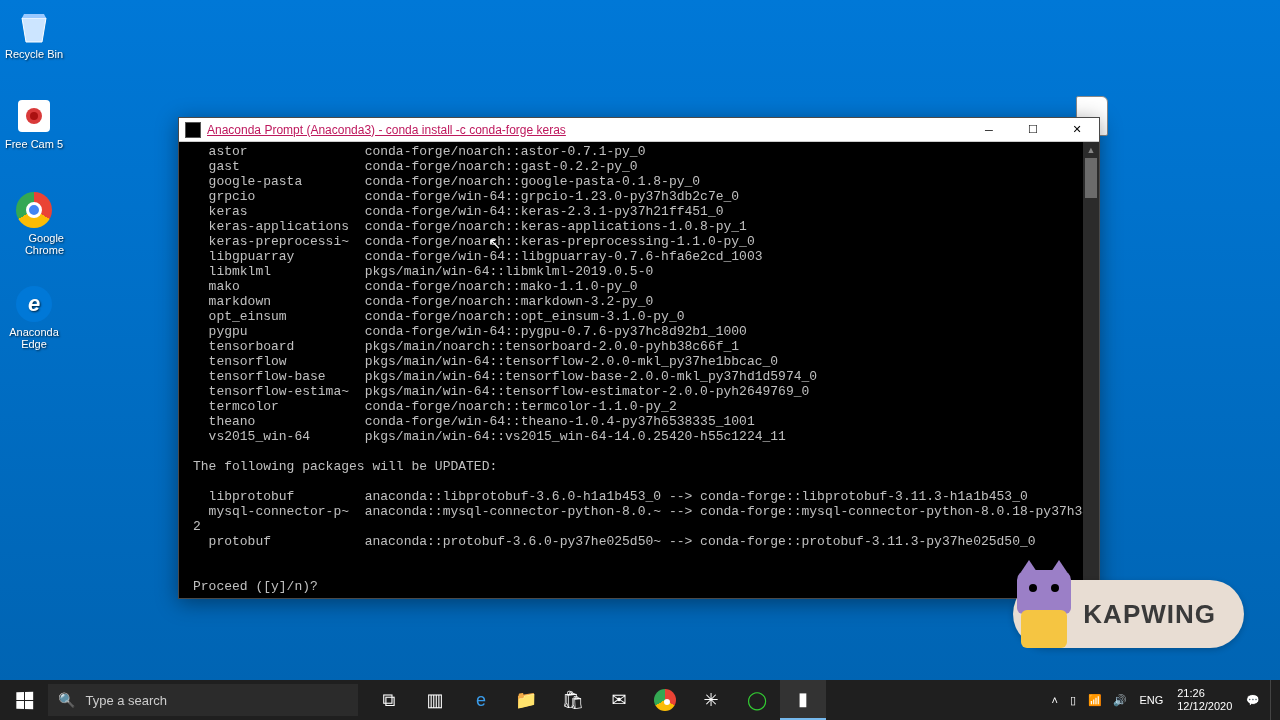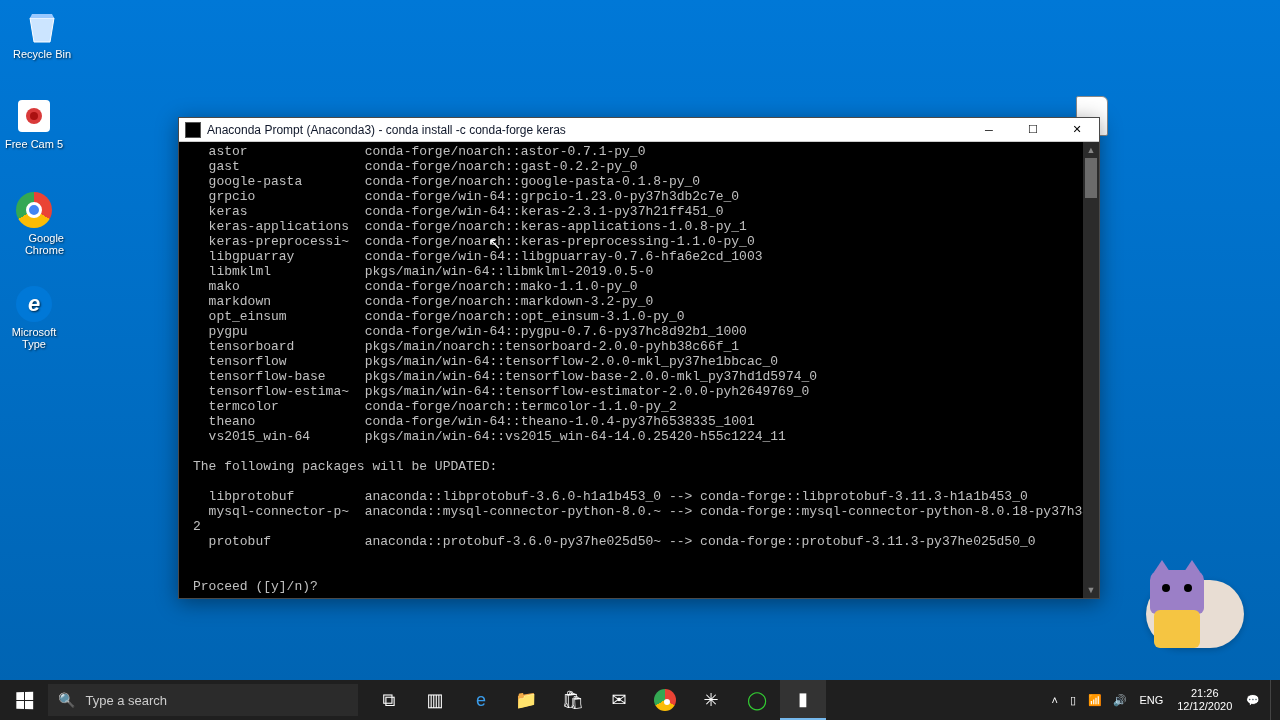--- a/index.html
+++ b/index.html
@@ -10,42 +10,42 @@
   overflow: hidden; position: relative;
 }
 
 
 .desktop-icon {
   position: absolute; width: 60px; text-align: center;
   color: #fff; font-size: 11px; text-shadow: 1px 1px 2px rgba(0,0,0,.7);
   cursor: pointer;
 }
 .desktop-icon .ico { width: 40px; height: 40px; margin: 0 auto 2px; display:flex;align-items:center;justify-content:center;font-size:28px;}
-.di-recycle { left: 4px; top: 6px; margin-left: 8px; }
+.di-recycle { left: 4px; top: 6px; }
 .di-cam { left: 4px; top: 96px; }
 .di-chrome { left: 4px; top: 190px; text-align: right; }
 .di-edge { left: 4px; top: 284px; }
 .di-recycle .ico svg, .di-cam .ico svg { width:40px;height:40px; }
 .chrome-circ {width:36px;height:36px;border-radius:50%;background:conic-gradient(#ea4335 0 120deg,#fbbc05 120deg 240deg,#34a853 240deg 360deg);position:relative;}
 .chrome-circ::after{content:"";position:absolute;inset:10px;border-radius:50%;background:#4285f4;border:3px solid #fff;}
 .edge-ico{width:36px;height:36px;border-radius:50%;background:#0078d7;color:#fff;display:flex;align-items:center;justify-content:center;font-weight:bold;font-size:22px;font-style:italic;}
 
 
 .window {
   position: absolute; left: 178px; top: 117px; width: 922px; height: 482px;
   background: #000; border: 1px solid #4a4a4a;
   display: flex; flex-direction: column;
   box-shadow: 0 4px 20px rgba(0,0,0,.4);
 }
 .titlebar {
   height: 24px; background: #fff; display: flex; align-items: center;
   border-bottom: 1px solid #ccc;
 }
 .titlebar-icon { width: 16px; height: 16px; margin: 0 6px; background:#000;border:1px solid #555; }
-.titlebar-title { flex: 1; font-size: 12px; color: #0f172a; }
+.titlebar-title { flex: 1; font-size: 12px; color: #be185d; text-decoration: underline; }
 .titlebar-btns { display: flex; }
 .titlebar-btn { width: 44px; height: 23px; display:flex;align-items:center;justify-content:center;font-size:11px;color:#000;}
 
 .terminal-body {
   flex: 1; background: #000; color: #c0c0c0;
   font-family: Consolas, "Courier New", monospace;
   font-size: 13px; line-height: 15px;
   padding: 2px 14px; white-space: pre; overflow: hidden;
   position: relative;
 }
@@ -82,21 +82,21 @@
 .search-box{
   width:310px;height:32px;background:#2b2b2b;margin-left:0;
   display:flex;align-items:center;padding:0 10px;color:#ccc;font-size:13px;
 }
 .search-box .sico{margin-right:10px;font-size:14px;}
 .task-icons{display:flex;margin-left:8px;}
 .task-icon{width:46px;height:40px;display:flex;align-items:center;justify-content:center;font-size:18px;color:#fff;}
 .task-icon.active{border-bottom:2px solid #76b9ed;background:#333;}
 .tray{margin-left:auto;display:flex;align-items:center;color:#fff;font-size:11px;padding-right:4px;}
 .tray-item{padding:0 6px;display:flex;align-items:center;height:40px;}
-.tray-clock{display:flex;flex-direction:column;align-items:center;line-height:13px;padding:0 8px;}
+.tray-clock{display:flex;flex-direction:column;align-items:flex-start;line-height:13px;padding:0 8px;}
 .tray-spacer{width:6px;height:40px;border-left:1px solid #444;margin-left:4px;}
 
 .cursor{position:absolute;left:488px;top:234px;font-size:16px;color:#fff;pointer-events:none;}
 </style>
 </head>
 <body>
 
 <div class="desktop-icon di-recycle">
   <div class="ico">
     <svg viewBox="0 0 40 40">
@@ -119,21 +119,21 @@
 <div class="desktop-icon di-chrome">
   <div class="ico">
       <div class="chrome-circ"></div>
     </div>
   <div>Google Chrome</div>
 </div>
 <div class="desktop-icon di-edge">
   <div class="ico">
       <div class="edge-ico">e</div>
     </div>
-  <div>Microsoft Type</div>
+  <div>Anaconda Edge</div>
 </div>
 
 <div class="doc-behind"></div>
 
 <div class="window">
   <div class="titlebar">
     <div class="titlebar-icon"></div>
     <div class="titlebar-title">Anaconda Prompt (Anaconda3) - conda  install -c conda-forge keras</div>
     <div class="titlebar-btns">
       <div class="titlebar-btn">─</div>
@@ -183,20 +183,21 @@
 <div class="watermark">
   <div class="wm-mascot">
     <div class="wm-head">
         <div class="wm-ear l"></div>
         <div class="wm-ear r"></div>
         <div class="wm-eye l"></div>
         <div class="wm-eye r"></div>
       </div>
     <div class="wm-body"></div>
   </div>
+  <span class="watermark-text">KAPWING</span>
 </div>
 
 <div class="taskbar">
   <div class="start-btn">
     <div class="win-logo">
         <span></span>
         <span></span>
         <span></span>
         <span></span>
       </div>

